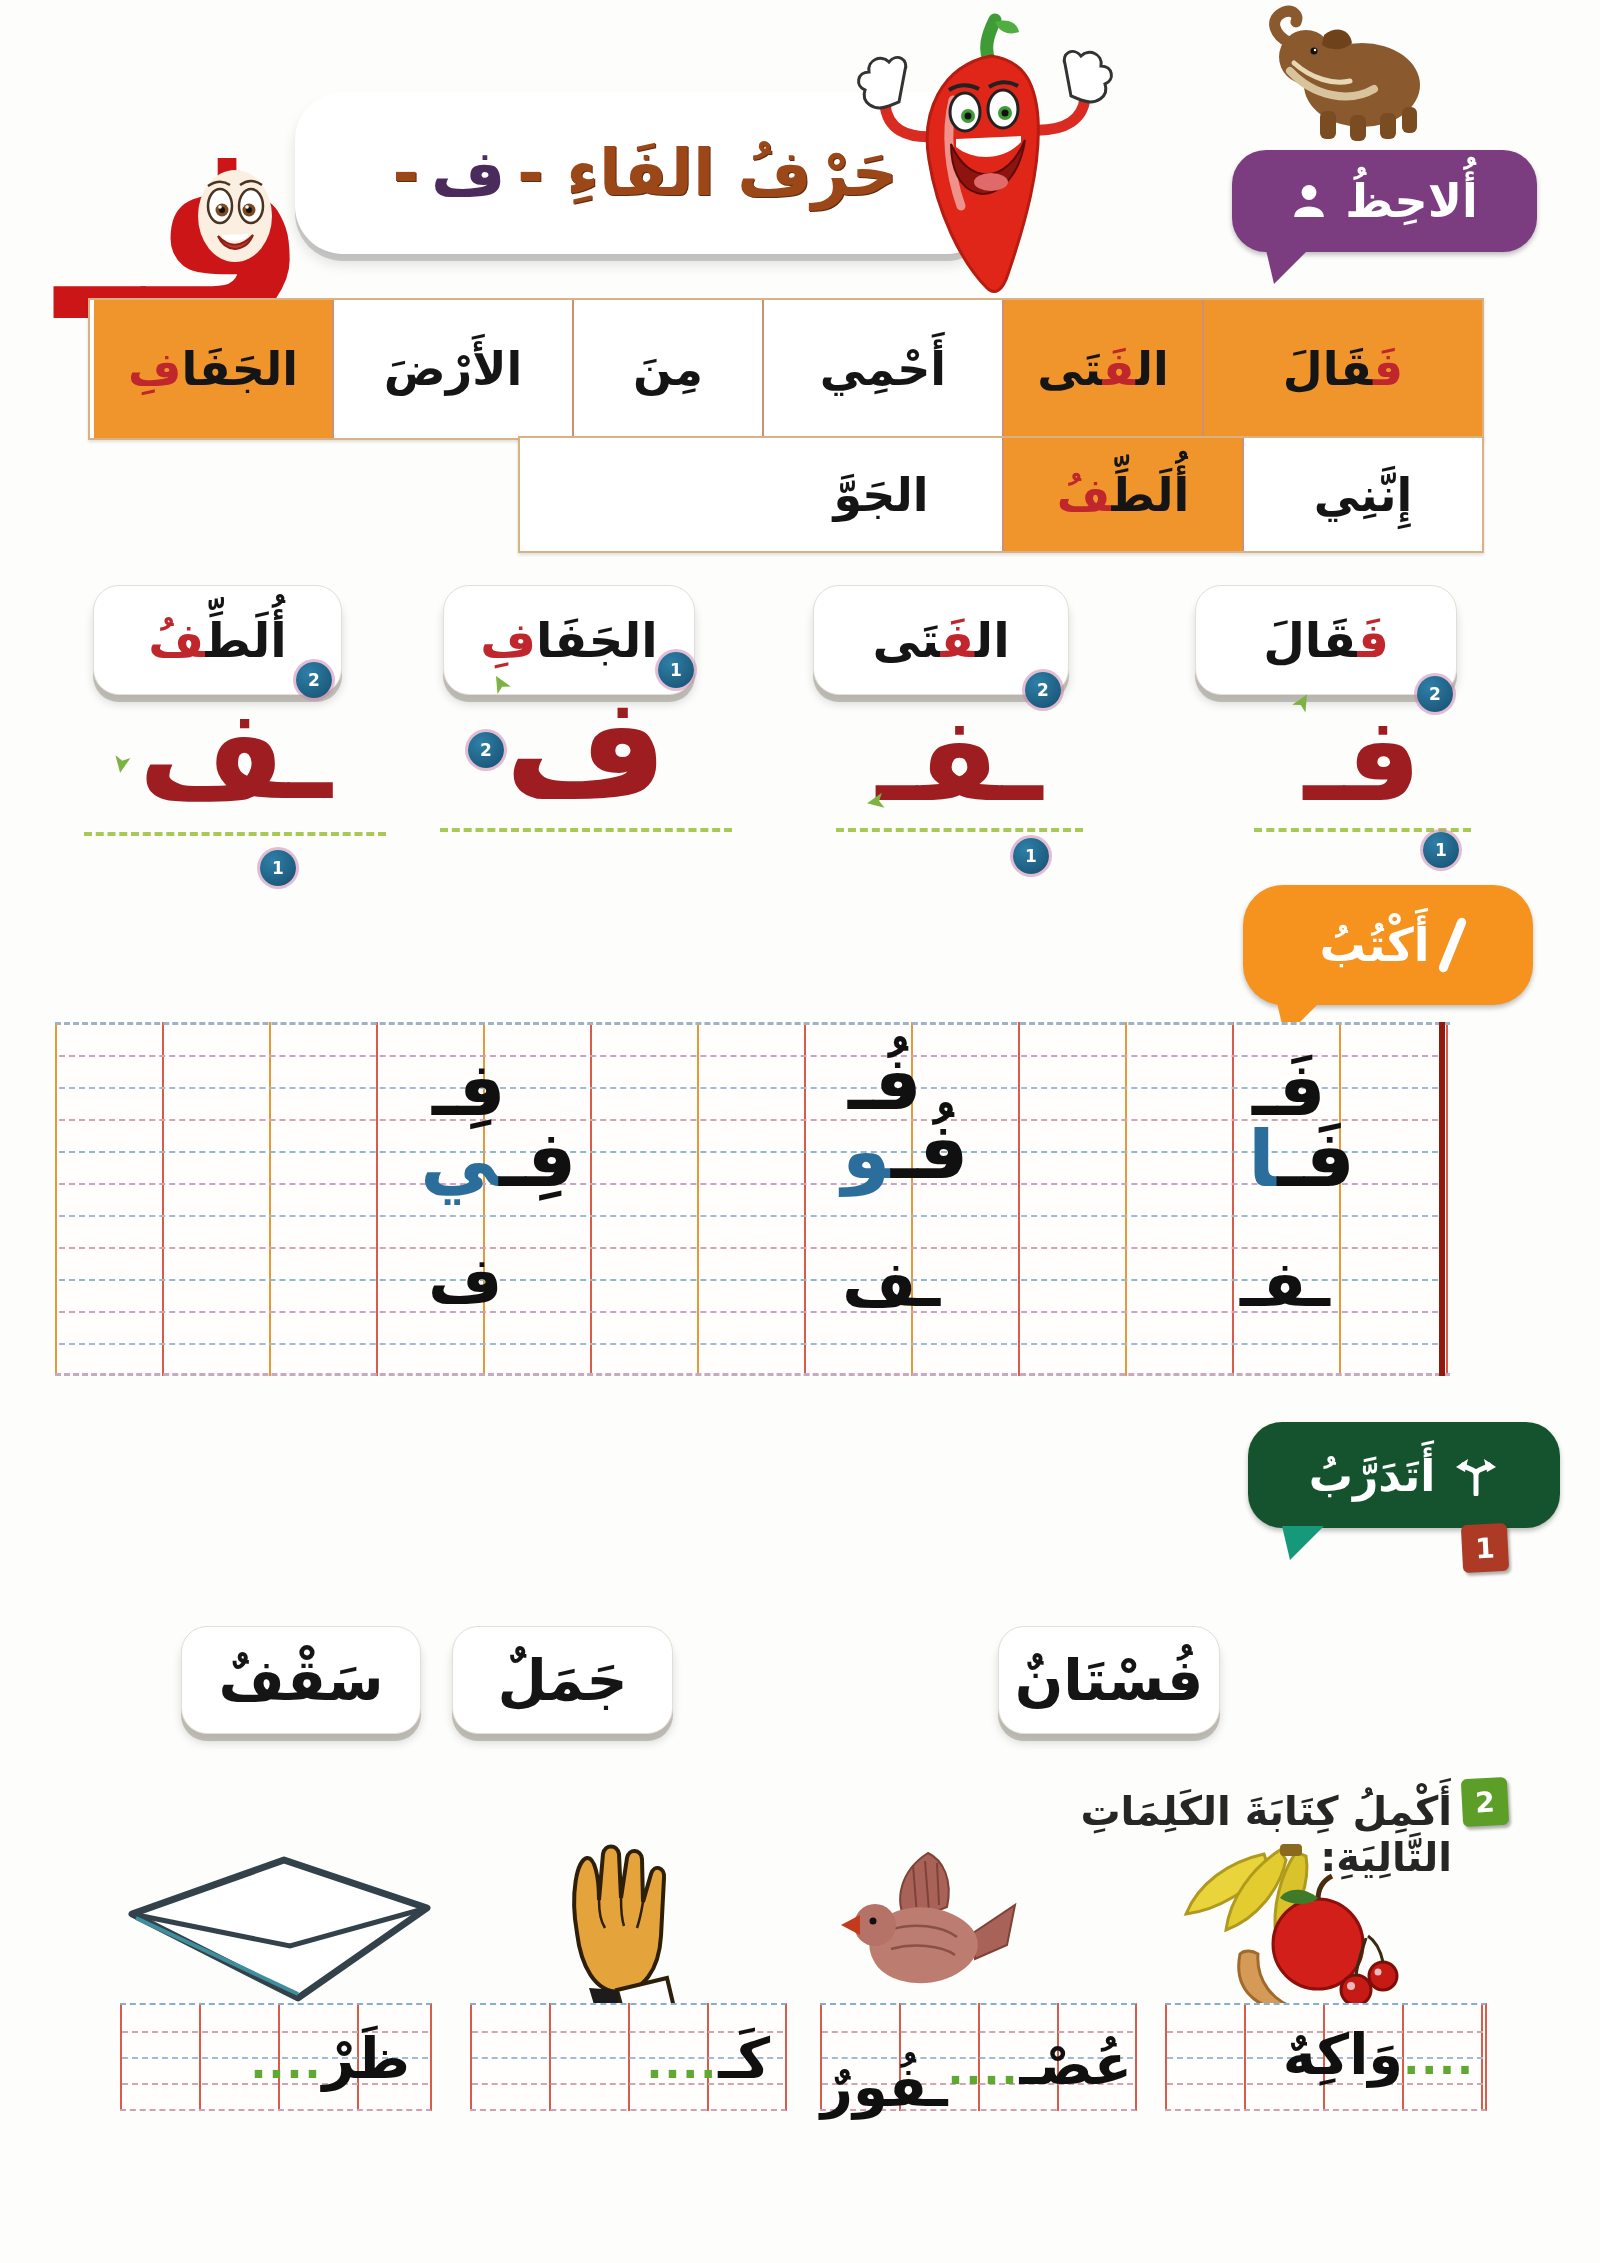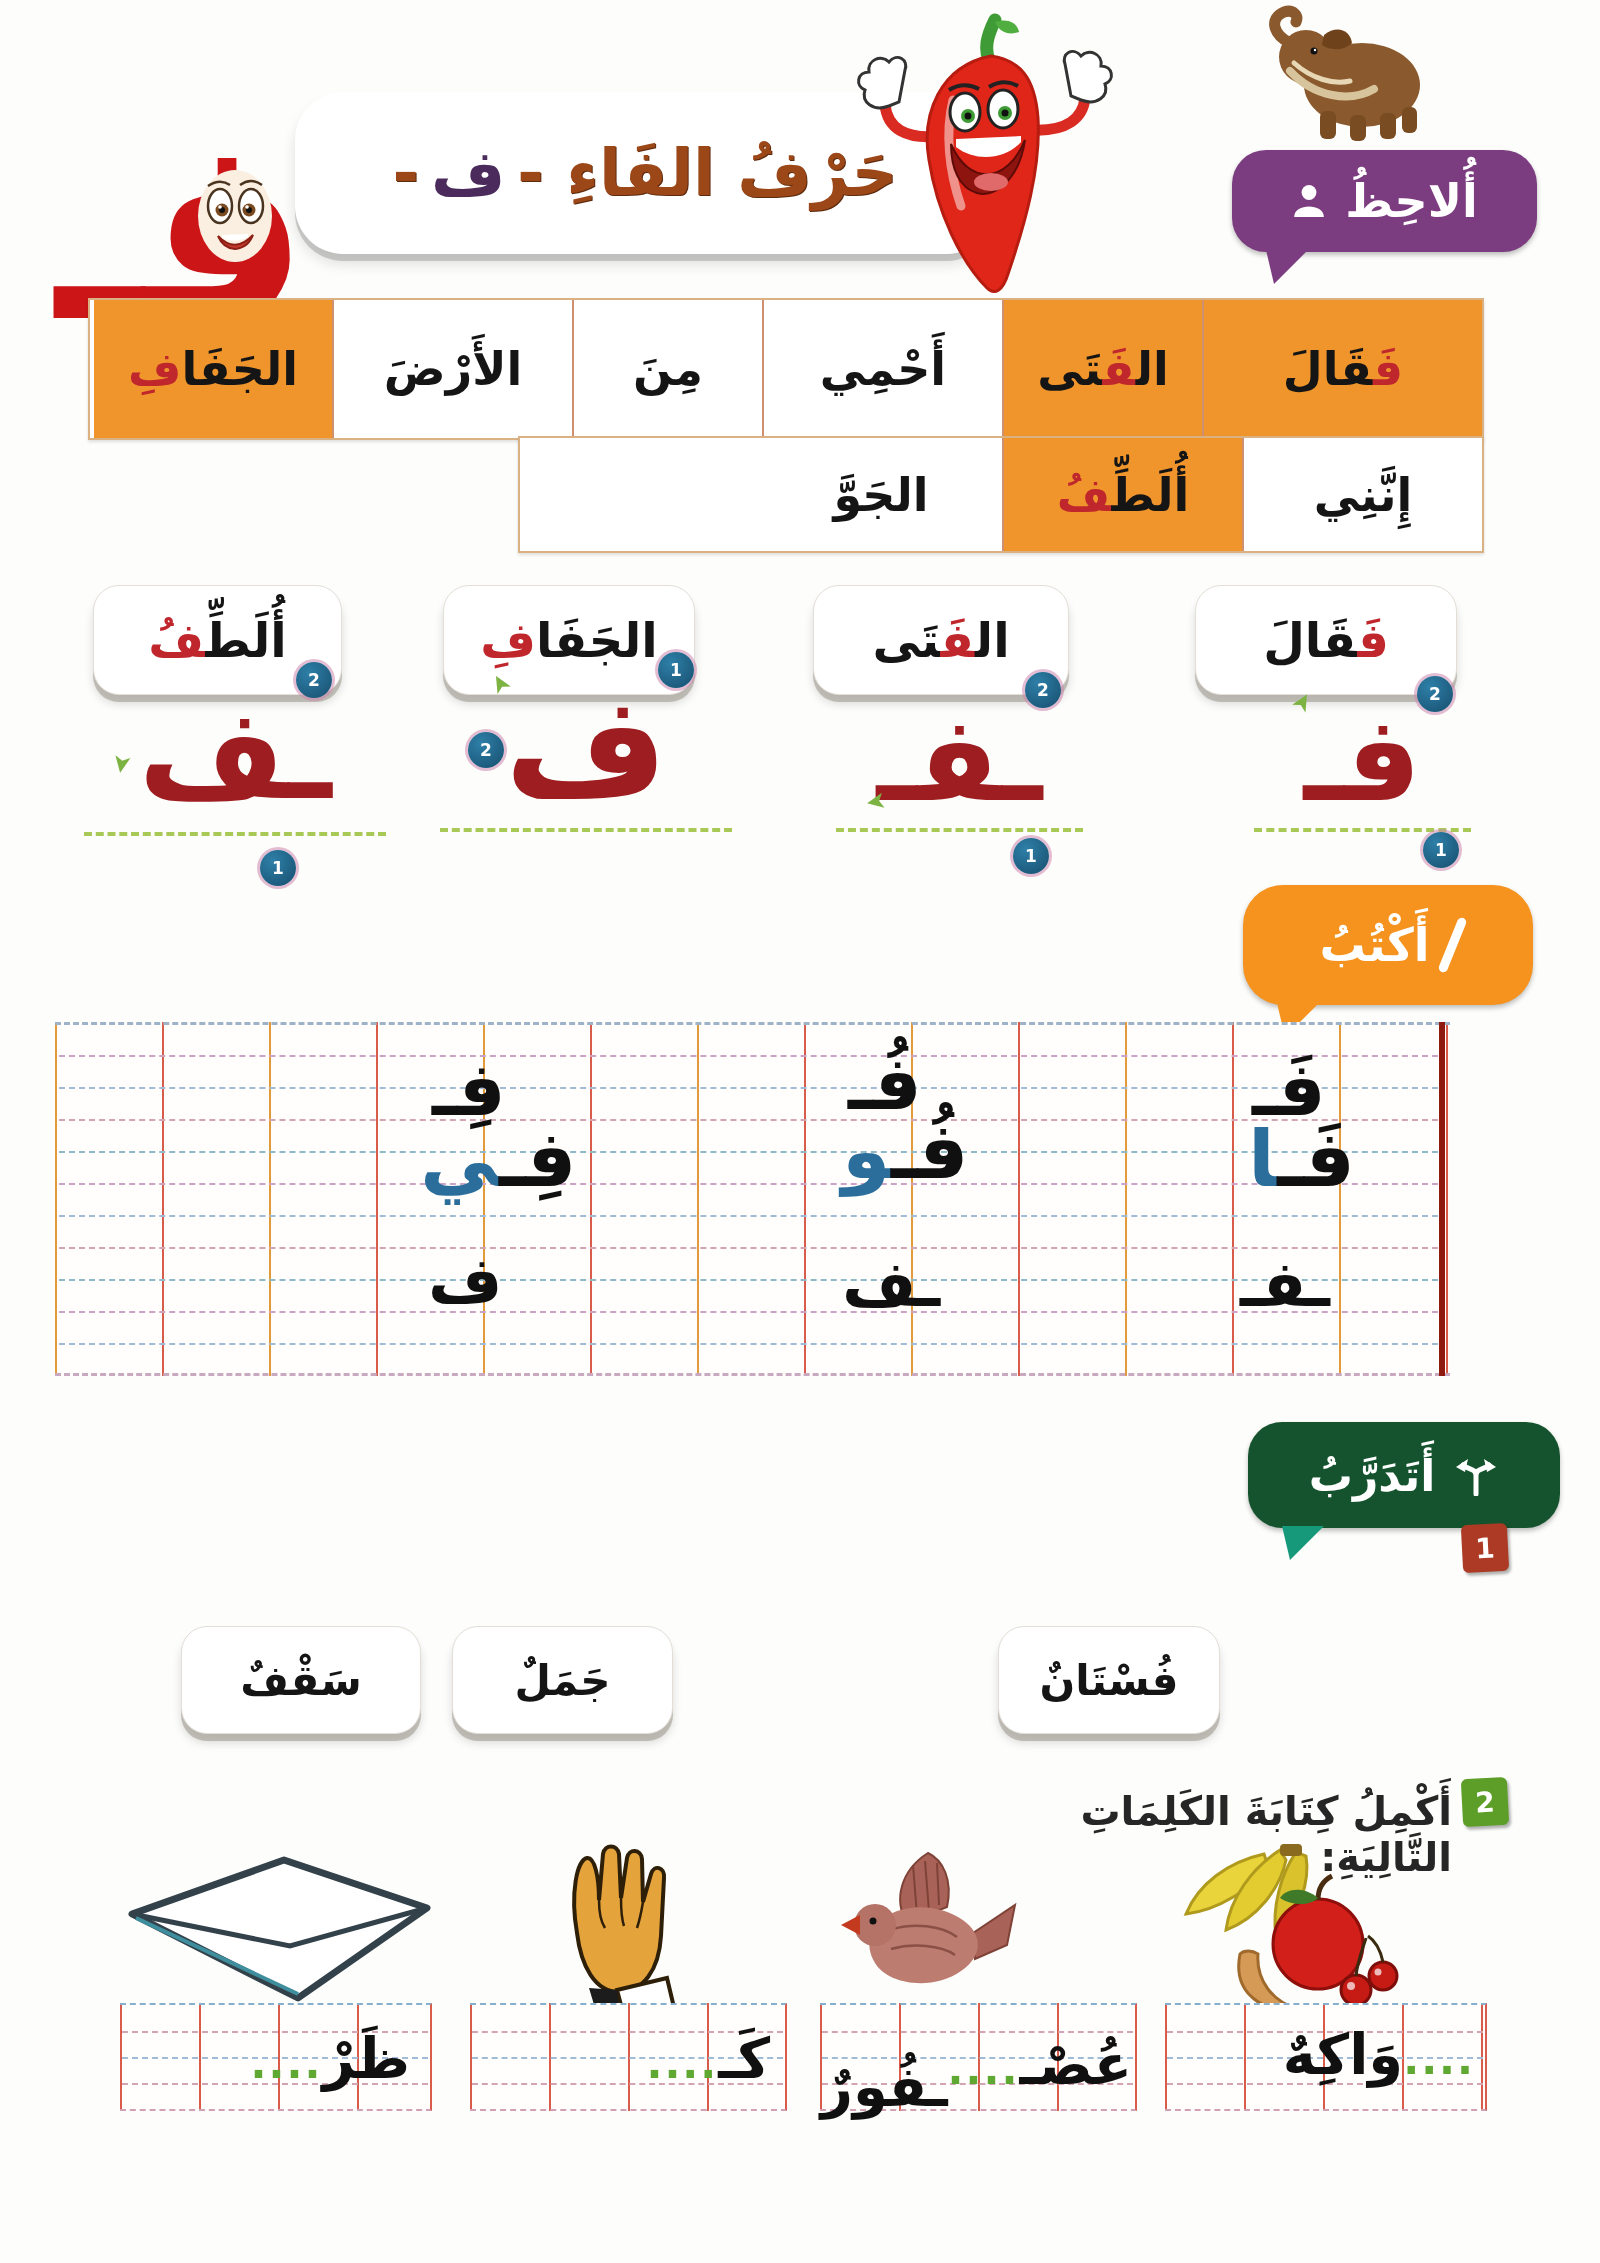--- a/index.html
+++ b/index.html
@@ -42,21 +42,21 @@
   .cell:last-child{border-left:none;}
   .cell.hl{background:#F0952C;}
   .row1{left:88px;top:298px;width:1392px;height:138px;}
   .row2{left:518px;top:436px;width:962px;height:113px;}
 
   
   .card{background:#fff;border:1px solid #e3ded7;border-radius:26px;
         box-shadow:0 7px 0 rgba(150,143,132,.5),0 9px 10px rgba(0,0,0,.14);
         display:flex;align-items:center;justify-content:center;font-weight:bold;color:#151515;}
   .wcard{top:585px;height:108px;font-size:48px;}
-  .ecard{top:1626px;height:106px;font-size:42px;}
+  .ecard{top:1626px;height:106px;font-size:57px;}
 
   
   .lf{color:#9E1D20;font-weight:bold;text-align:center;line-height:1;}
   .lf .glyph{position:relative;z-index:2;}
   .lf .baseline{position:absolute;left:-26px;right:-26px;border-top:4px dashed #A9C957;z-index:1;}
   .num{position:absolute;width:36px;height:36px;border-radius:50%;color:#fff;font-size:17px;font-weight:bold;
        background:radial-gradient(circle at 35% 30%,#2E7FA8,#174E6E);
        display:flex;align-items:center;justify-content:center;z-index:3;
        box-shadow:0 0 0 3px rgba(206,134,176,.55);}
   .garrow{position:absolute;color:#7CB342;font-size:24px;z-index:3;}

